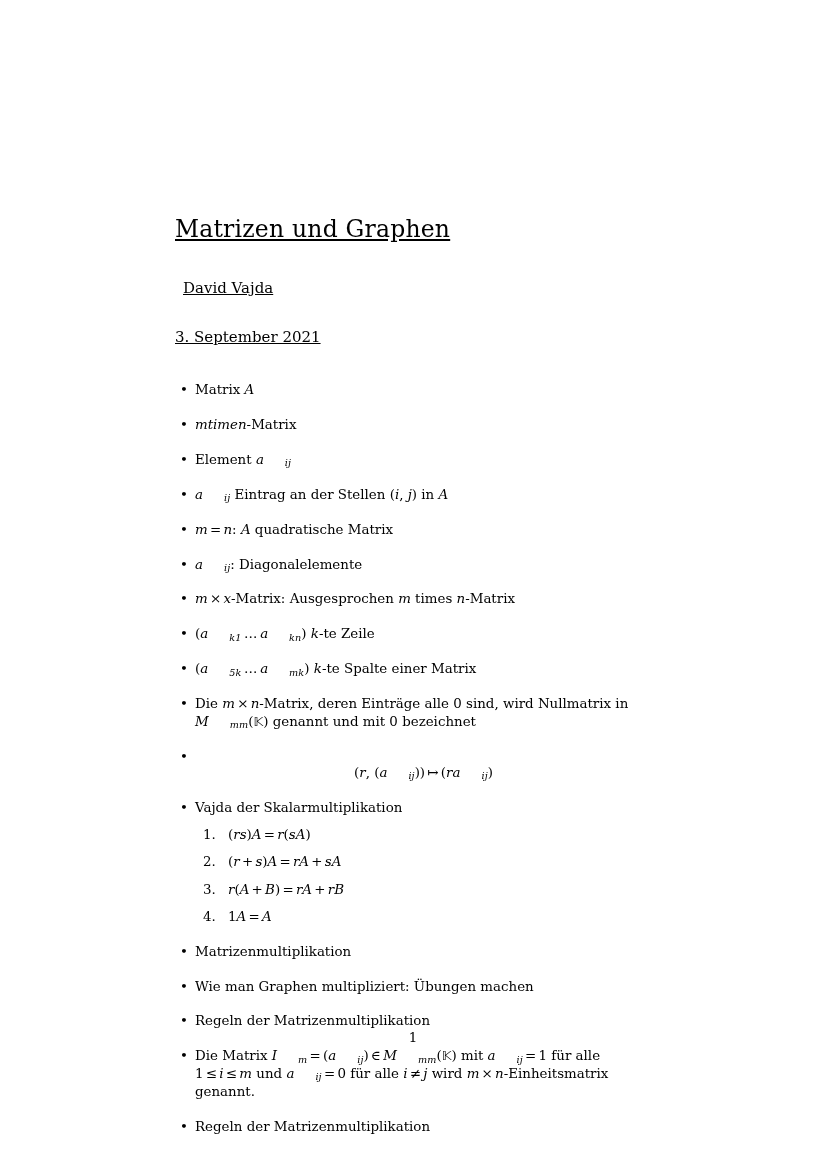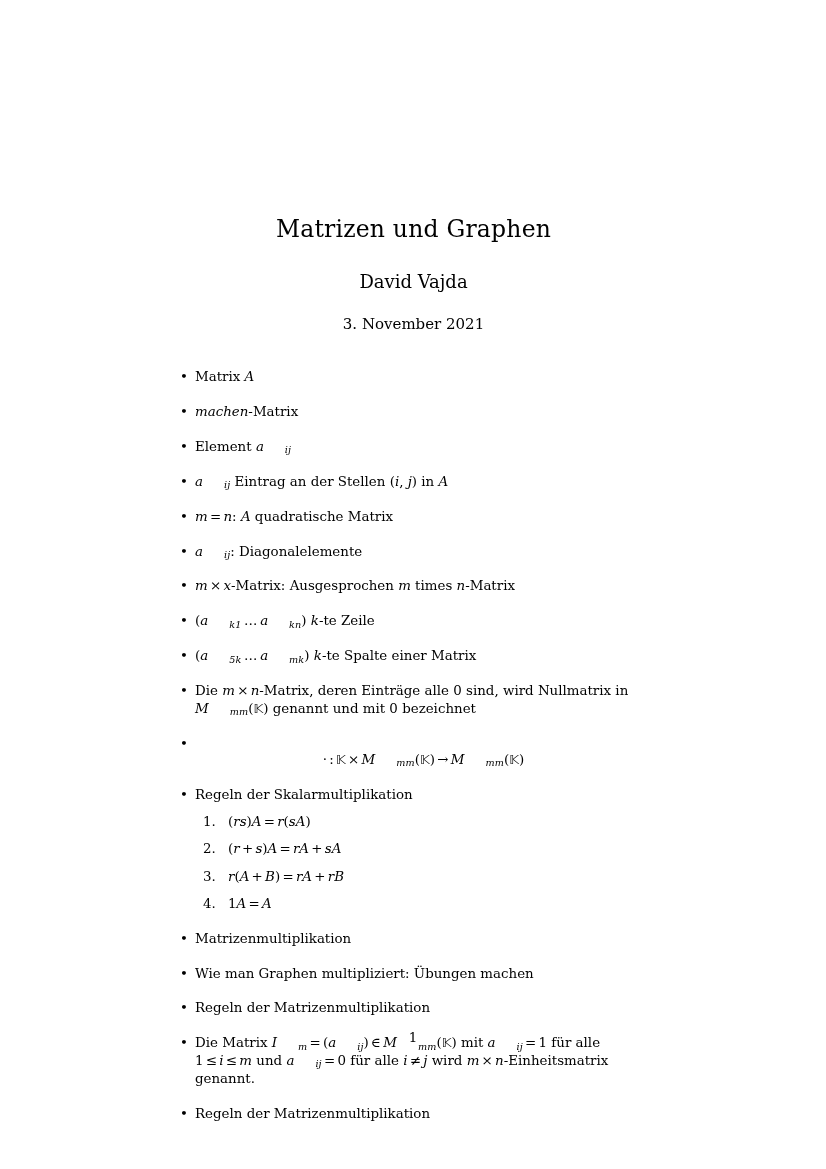--- a/index.html
+++ b/index.html
@@ -23,31 +23,31 @@
     overflow: hidden;
   }
   .content {
     position: absolute;
     left: 175px;
     top: 215px;
     width: 477px;
   }
 
   
-  .title-block { text-align: center; }
+  .title-block { text-align: left; text-decoration: underline; }
   .doc-title {
     font-size: 23.5px;
     line-height: 1.2;
     letter-spacing: 0.2px;
     margin: 0;
     font-weight: normal;
   }
   .doc-author {
-    font-size: 18px;
-    margin: 0;
+    font-size: 15px;
+    margin: 8px;
     padding-top: 28px;
   }
   .doc-date {
     font-size: 15px;
     margin: 0;
     padding-top: 23px;
   }
 
   
   .body-list {
@@ -126,33 +126,33 @@
 </style>
 </head>
 <body>
 
 <div class="page">
   <div class="content">
 
     <div class="title-block">
       <h1 class="doc-title">Matrizen und Graphen</h1>
       <p class="doc-author">David Vajda</p>
-      <p class="doc-date">3. November 2021</p>
+      <p class="doc-date">3. September 2021</p>
     </div>
 
     <ul class="body-list">
 
       <li>
         <span class="bullet">•</span>
         <span class="li-text">Matrix <i class="mi">A</i></span>
       </li>
 
       <li>
         <span class="bullet">•</span>
-        <span class="li-text"><i class="mi">machen</i>-Matrix</span>
+        <span class="li-text"><i class="mi">mtimen</i>-Matrix</span>
       </li>
 
       <li>
         <span class="bullet">•</span>
         <span class="li-text">Element <i class="mi">a</i><sub class="ms">ij</sub></span>
       </li>
 
       <li>
         <span class="bullet">•</span>
         <span class="li-text"><i class="mi">a</i><sub class="ms">ij</sub> Eintrag an der Stellen (<i class="mi">i</i>, <i class="mi">j</i>) in <i class="mi">A</i></span>
@@ -185,28 +185,28 @@
 
       <li>
         <span class="bullet">•</span>
         <span class="li-text">Die <i class="mi">m</i><span class="op">×</span><i class="mi">n</i>-Matrix, deren Einträge alle 0 sind, wird Nullmatrix in <i class="mi">M</i><sub class="ms">mm</sub>(<span class="bbk">𝕂</span>) genannt und mit 0 bezeichnet</span>
       </li>
 
       <li>
         <span class="bullet">•</span>
         <div class="eq-block">
           <p class="display-eq">
-            ·<span class="op">:</span><span class="bbk">𝕂</span><span class="op">×</span><i class="mi">M</i><sub class="ms">mm</sub>(<span class="bbk">𝕂</span>)<span class="op">→</span><i class="mi">M</i><sub class="ms">mm</sub>(<span class="bbk">𝕂</span>)
+            (<i class="mi">r</i>, (<i class="mi">a</i><sub class="ms">ij</sub>))<span class="op">↦</span>(<i class="mi">ra</i><sub class="ms">ij</sub>)
           </p>
         </div>
       </li>
 
       <li>
         <span class="bullet">•</span>
-        <span class="li-text">Regeln der Skalarmultiplikation</span>
+        <span class="li-text">Vajda der Skalarmultiplikation</span>
         <ol class="num-list">
           <li>
             <span class="num">1.</span>
             <span>(<i class="mi">rs</i>)<i class="mi">A</i><span class="op">=</span><i class="mi">r</i>(<i class="mi">sA</i>)</span>
           </li>
           <li>
             <span class="num">2.</span>
             <span>(<i class="mi">r</i><span class="op">+</span><i class="mi">s</i>)<i class="mi">A</i><span class="op">=</span><i class="mi">rA</i><span class="op">+</span><i class="mi">sA</i></span>
           </li>
           <li>

